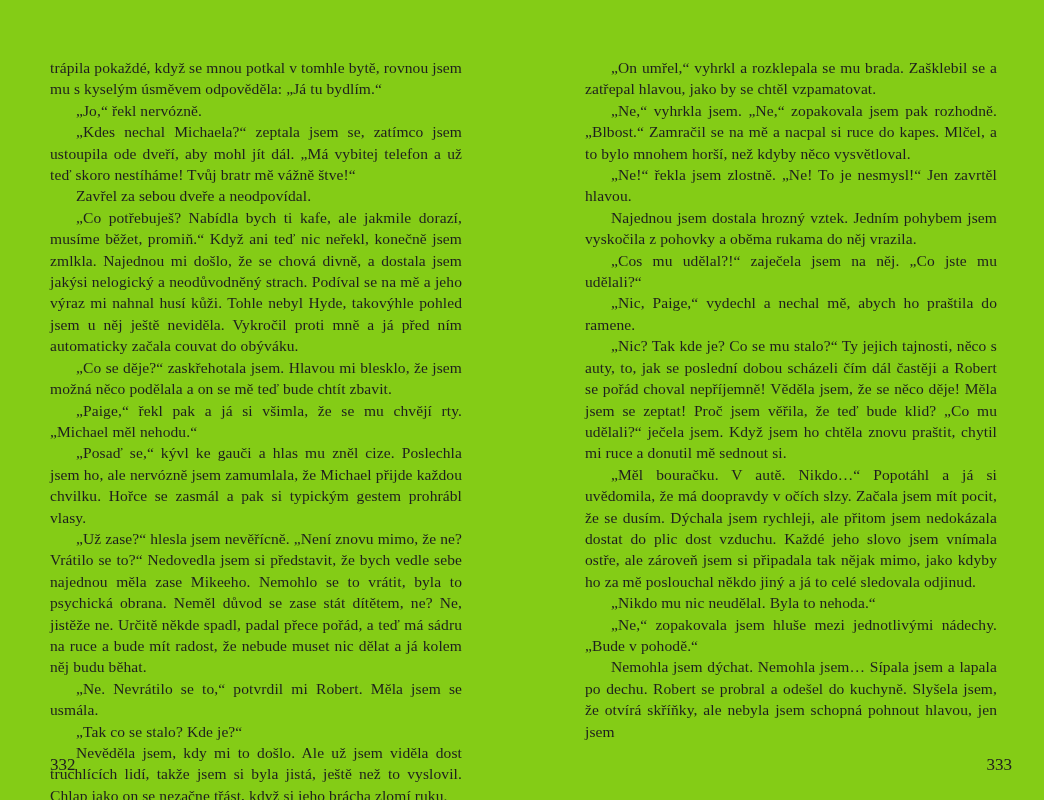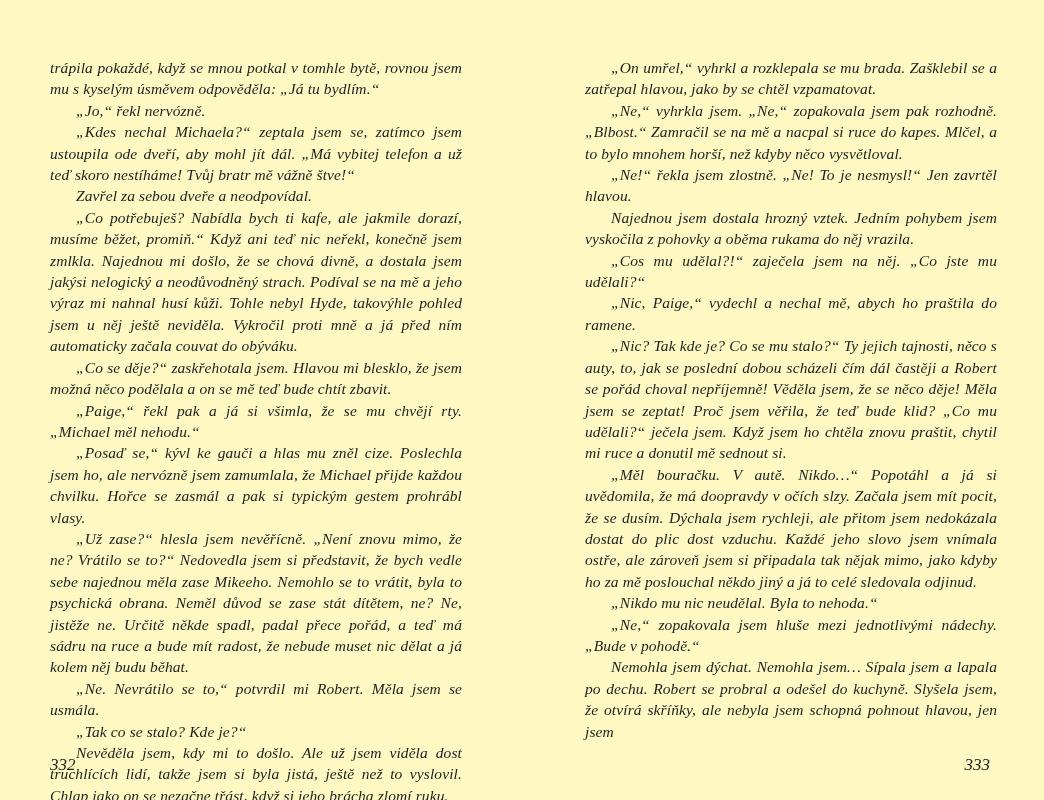--- a/index.html
+++ b/index.html
@@ -10,22 +10,21 @@
     background: #ffffff;
     color: #1e1e1e;
     font-family: "Liberation Serif", "DejaVu Serif", serif;
     overflow: hidden;
   }
   .spread {
     position: relative;
     width: 1044px;
     height: 800px;
     display: flex;
-    background: #fef9c3;
-    font-style: italic;
+    background: #84cc16;
   }
   .page {
     position: relative;
     width: 522px;
     height: 800px;
   }
   .page-text {
     position: absolute;
     top: 57px;
     width: 412px;
@@ -42,21 +41,21 @@
     -webkit-hyphens: auto;
   }
   .para.indent { text-indent: 26px; }
   .page-number {
     position: absolute;
     top: 755px;
     font-size: 17px;
     color: #1e1e1e;
   }
   .page--left .page-number  { left: 50px; }
-  .page--right .page-number { right: 54px; }
+  .page--right .page-number { right: 32px; }
 </style>
 </head>
 <body>
 
 <div class="spread">
 
   <div class="page page--left" lang="cs">
     <div class="page-text">
         <p class="para">trápila pokaždé, když se mnou potkal v tomhle bytě, rovnou jsem mu s kyselým úsměvem odpověděla: „Já tu bydlím.“</p>
         <p class="para indent">„Jo,“ řekl nervózně.</p>

